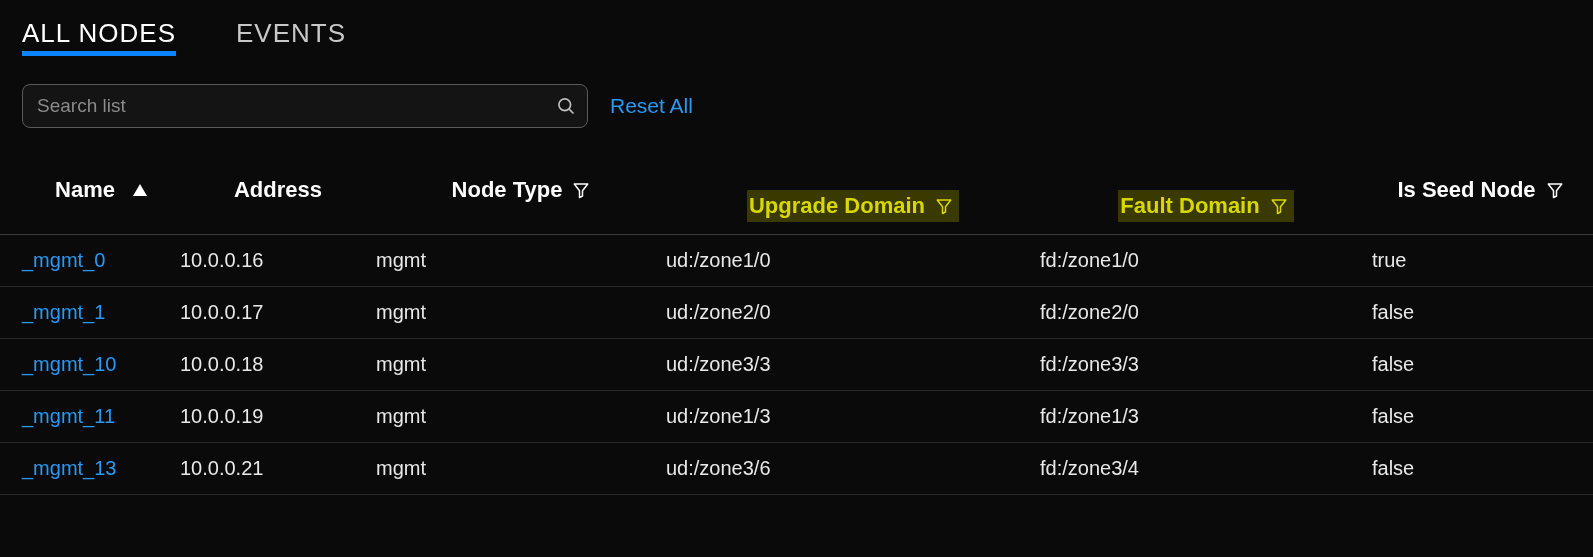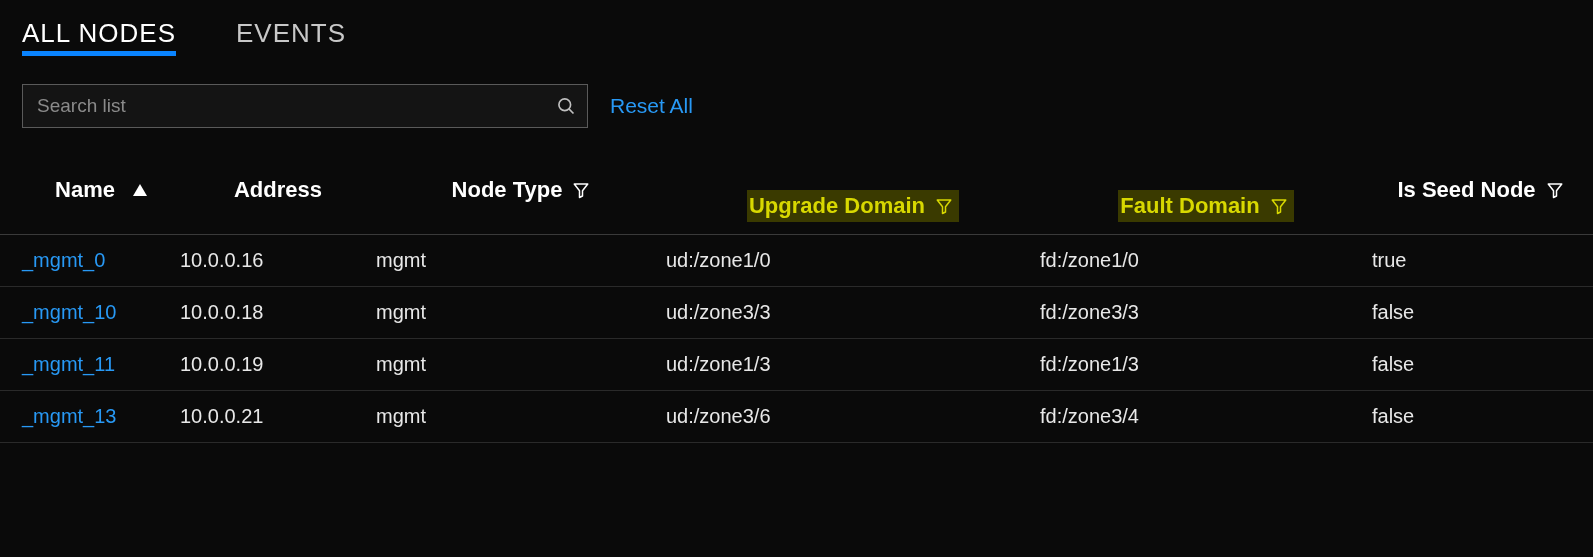--- a/index.html
+++ b/index.html
@@ -33,21 +33,21 @@
       display: flex;
       align-items: center;
       gap: 22px;
       padding: 28px 0 24px 22px;
     }
     .search-wrap {
       position: relative;
       width: 566px;
       height: 44px;
       border: 1px solid #5a5a5a;
-      border-radius: 0;
+      border-radius: 8px;
       background: #141414;
       display: flex;
       align-items: center;
     }
     .search-input {
       flex: 1;
       background: transparent;
       border: none;
       outline: none;
       color: #e0e0e0;
@@ -202,20 +202,28 @@
   <tbody id="tbody">
       <tr>
         <td class="col-name name-cell">_mgmt_0</td>
         <td class="col-addr">10.0.0.16</td>
         <td class="col-type">mgmt</td>
         <td class="col-ud">ud:/zone1/0</td>
         <td class="col-fd">fd:/zone1/0</td>
         <td class="col-seed">true</td>
       </tr>
       <tr>
+        <td class="col-name name-cell">_mgmt_1</td>
+        <td class="col-addr">10.0.0.17</td>
+        <td class="col-type">mgmt</td>
+        <td class="col-ud">ud:/zone2/0</td>
+        <td class="col-fd">fd:/zone2/0</td>
+        <td class="col-seed">false</td>
+      </tr>
+      <tr>
         <td class="col-name name-cell">_mgmt_10</td>
         <td class="col-addr">10.0.0.18</td>
         <td class="col-type">mgmt</td>
         <td class="col-ud">ud:/zone3/3</td>
         <td class="col-fd">fd:/zone3/3</td>
         <td class="col-seed">false</td>
       </tr>
       <tr>
         <td class="col-name name-cell">_mgmt_11</td>
         <td class="col-addr">10.0.0.19</td>

